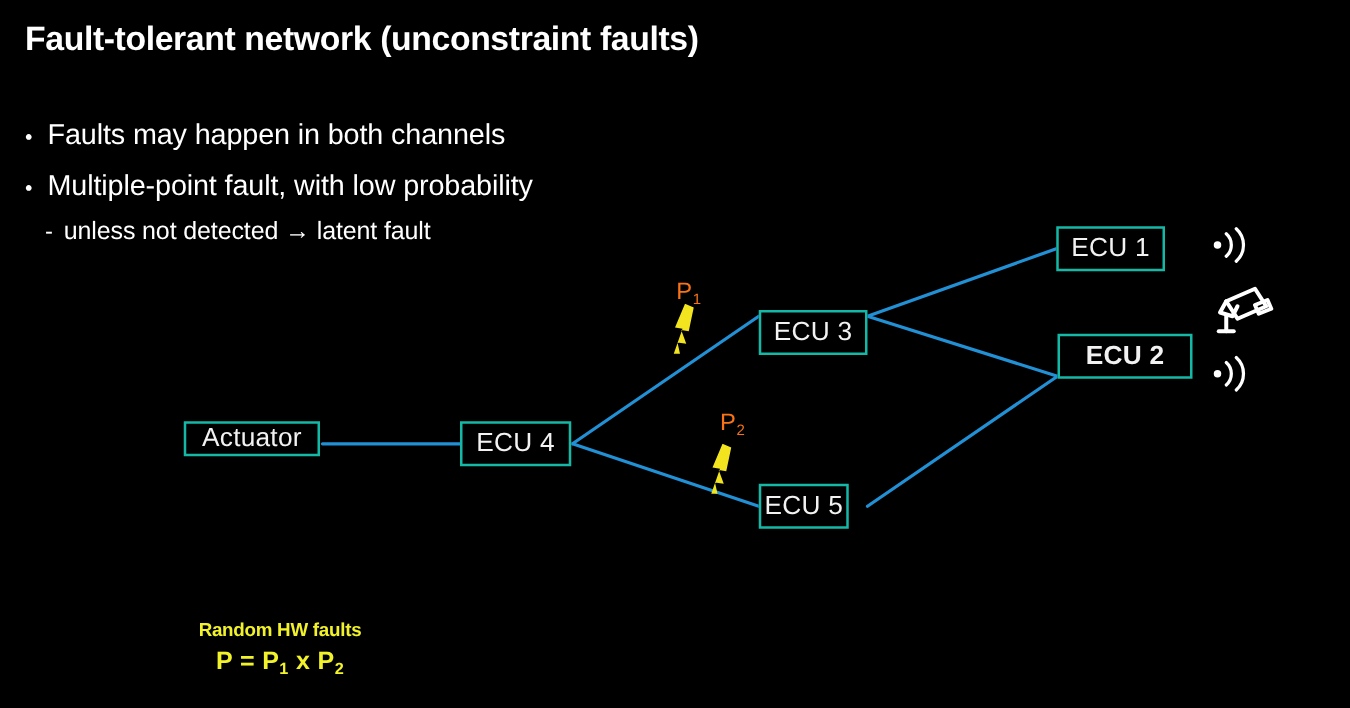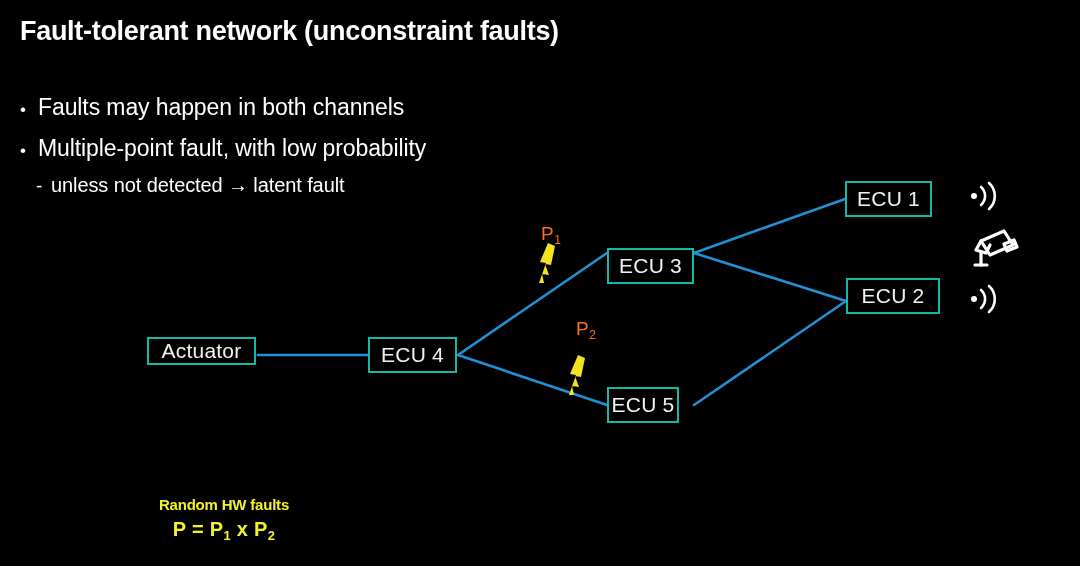--- a/index.html
+++ b/index.html
@@ -188,32 +188,32 @@
     </div>
 
     <div class="node" style="left:607px; top:387px; width:72px; height:36px;">
       <span>ECU 5</span>
     </div>
 
     <div class="node" style="left:845px; top:181px; width:87px; height:36px;">
       <span>ECU 1</span>
     </div>
 
-    <div class="node" style="left:846px; top:278px; width:94px; height:36px;">
+    <div class="node" style="left:846px; top:267px; width:108px; height:36px;font-weight:bold;">
       <span>ECU 2</span>
     </div>
 
     <div class="fault-label" style="left:541px; top:223px;">
       <span>P</span><sub>1</sub>
     </div>
     <svg class="bolt" style="left:537px; top:243px;" width="26" height="44" viewBox="0 0 26 44">
       <polygon fill="#f2e41f" points="11,0 3,19 9,20 2,40 7,40 5,31 12,32 8,21 14,22 18,3"></polygon>
     </svg>
 
-    <div class="fault-label" style="left:576px; top:318px;">
+    <div class="fault-label" style="left:576px; top:328px;">
       <span>P</span><sub>2</sub>
     </div>
     <svg class="bolt" style="left:567px; top:355px;" width="26" height="44" viewBox="0 0 26 44">
       <polygon fill="#f2e41f" points="11,0 3,19 9,20 2,40 7,40 5,31 12,32 8,21 14,22 18,3"></polygon>
     </svg>
 
     <svg class="endpoint-icon" style="left:968px; top:181px;" width="34" height="30" viewBox="0 0 34 30">
       <circle cx="6" cy="15" r="3" fill="#ffffff"></circle>
       <path d="M13 6 A 12 12 0 0 1 13 24" stroke="#ffffff" stroke-width="2.6" fill="none" stroke-linecap="round"></path>
       <path d="M21 2 A 17.5 17.5 0 0 1 21 28" stroke="#ffffff" stroke-width="2.6" fill="none" stroke-linecap="round"></path>

